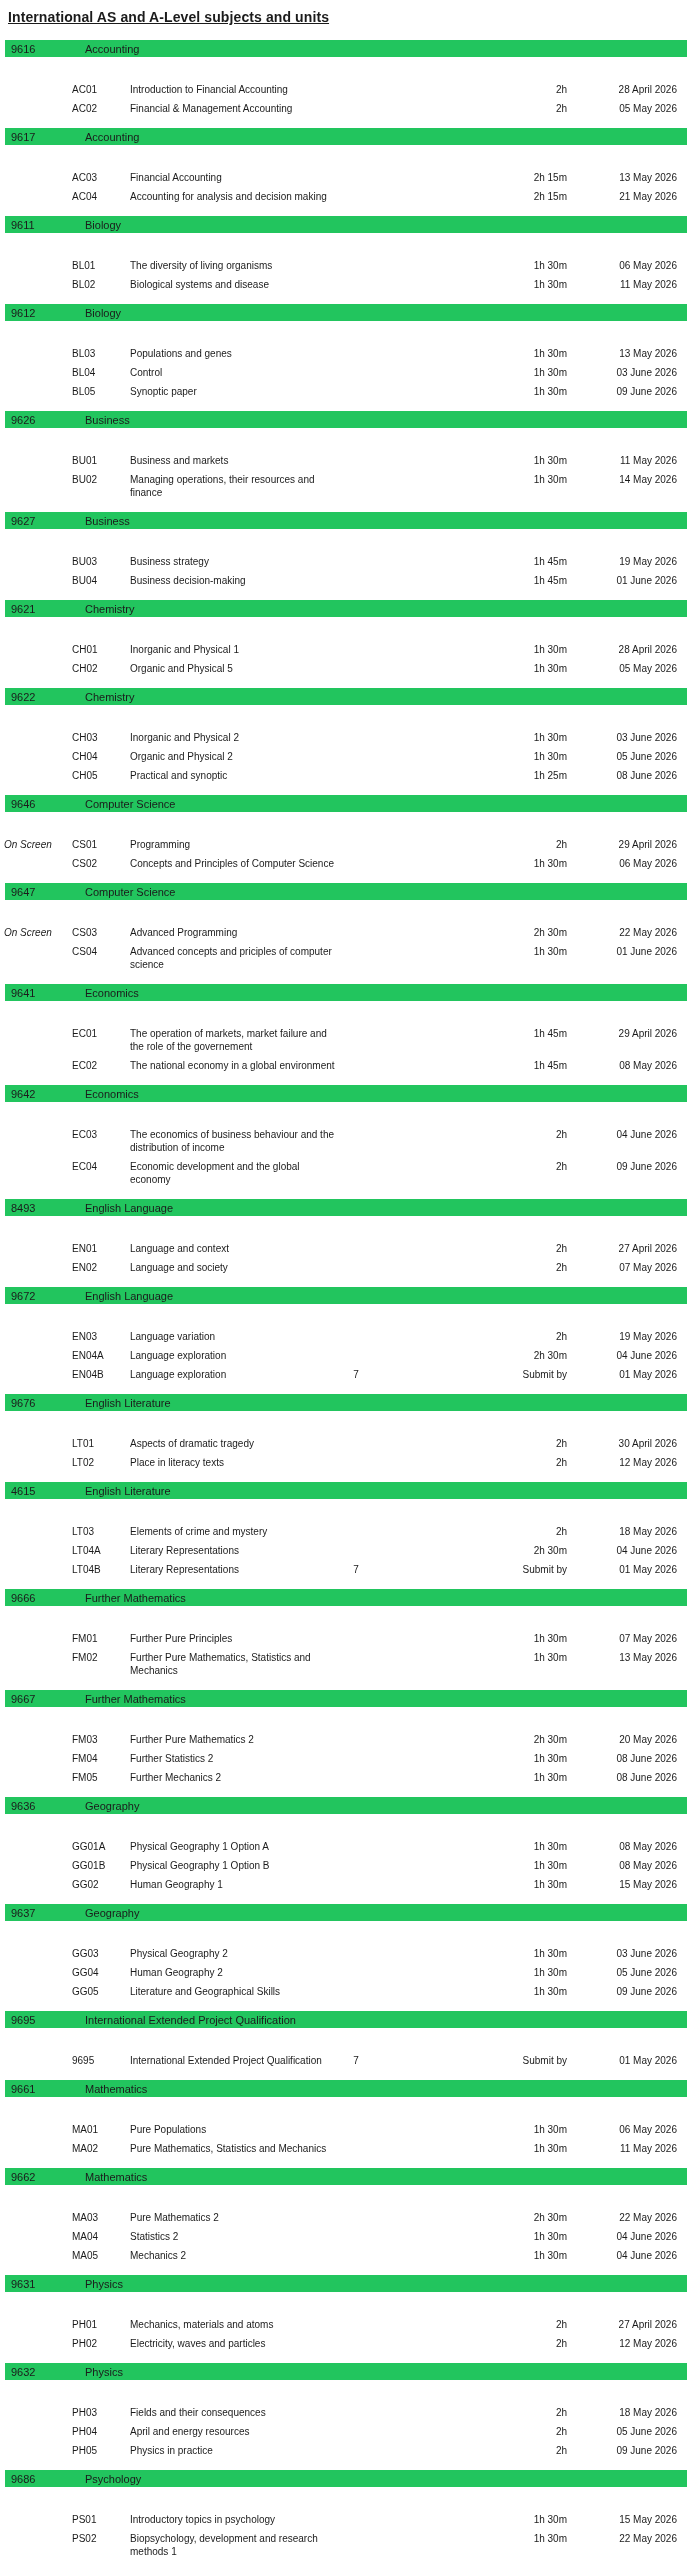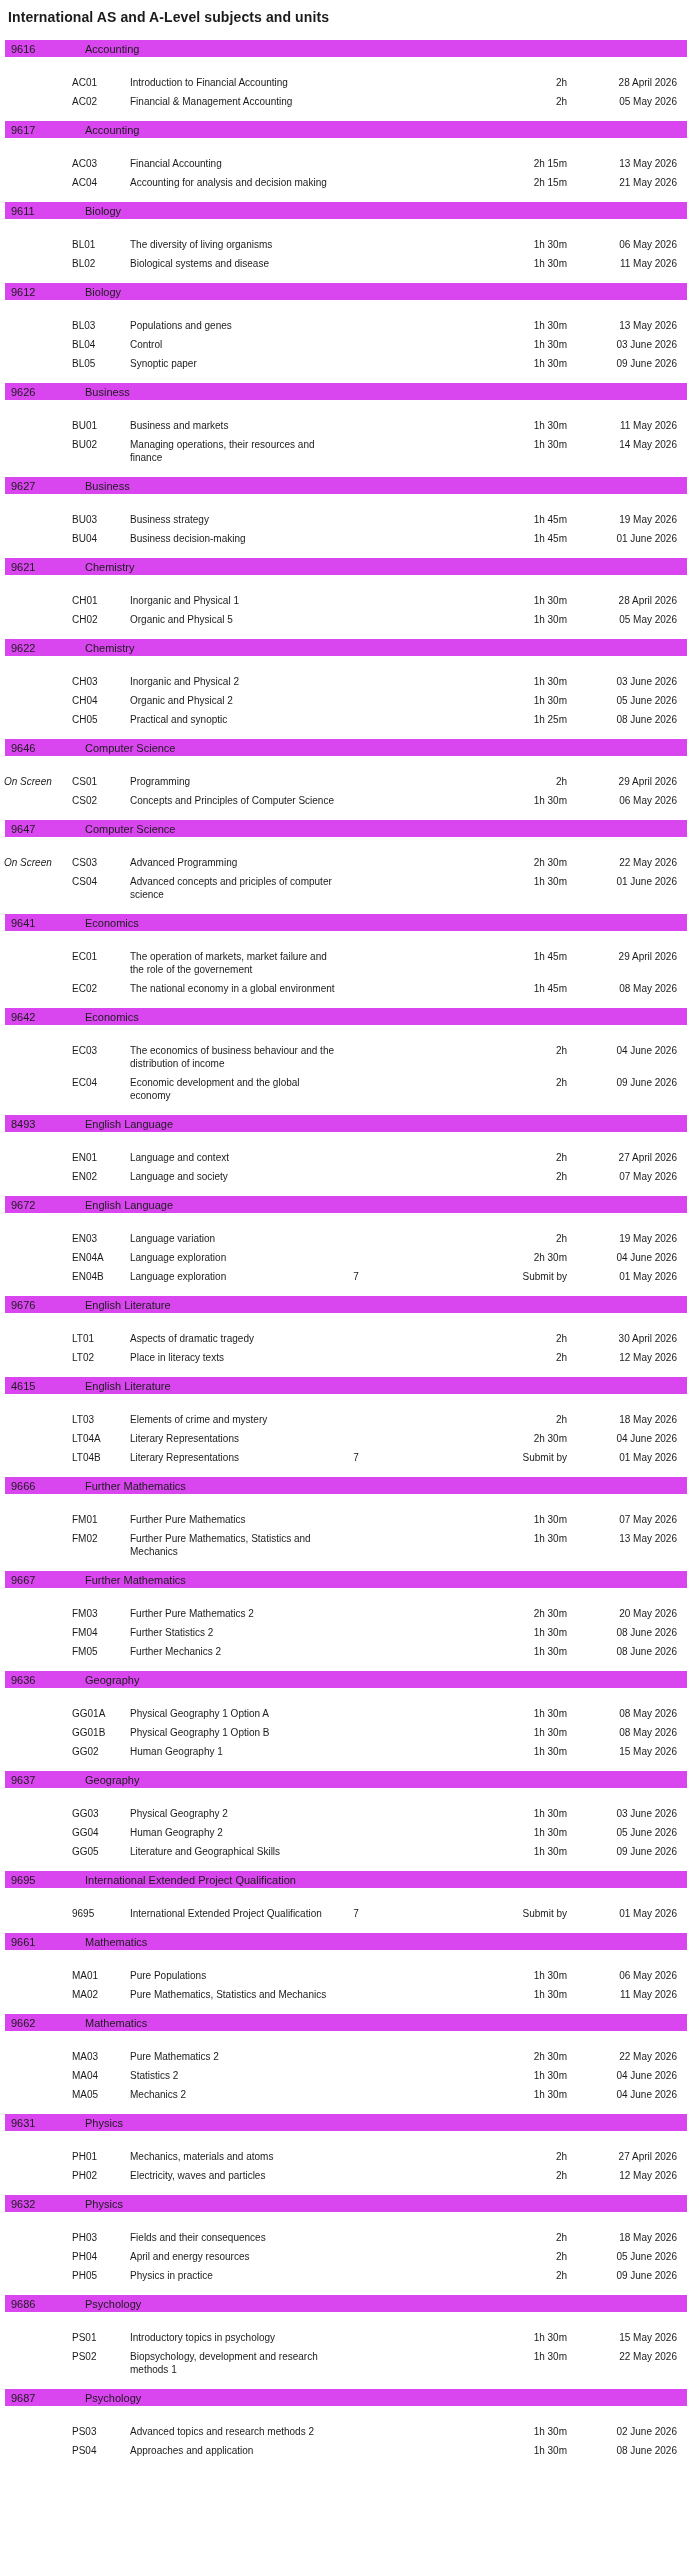--- a/index.html
+++ b/index.html
@@ -8,33 +8,34 @@
     font-family:"Liberation Sans", sans-serif;
     color:#1b1b1b;
     -webkit-font-smoothing:antialiased;
   }
   .page { width:690px; }
   .title {
     font-size:14px;
     font-weight:bold;
     margin:9px 0 15px 8px;
     letter-spacing:0.1px;
+    text-decoration:underline;
   }
   .section { margin-top:13px; }
   .bar {
-    background:#d946ef;
+    background:#22c55e;
     height:17px;
     display:flex;
     align-items:center;
     font-size:11px;
     margin:0 3px 0 5px;
   }
   .bar-code { width:80px; padding-left:6px; box-sizing:border-box; }
   .bar-name { flex:1; }
-  .rows { margin-top:19px; }
+  .rows { margin-top:26px; }
   .row {
     display:flex;
     align-items:flex-start;
     margin-bottom:6px;
     font-size:10px;
     line-height:13px;
   }
   .c-margin { width:72px; padding-left:4px; box-sizing:border-box; font-style:italic; flex-shrink:0; }
   .c-code   { width:58px; flex-shrink:0; }
   .c-name   { width:212px; flex-shrink:0; padding-right:6px; box-sizing:border-box; }
@@ -503,21 +504,21 @@
 
   <section class="section">
     <div class="bar">
       <span class="bar-code">9666</span>
       <span class="bar-name">Further Mathematics</span>
     </div>
     <div class="rows">
   <div class="row">
     <span class="c-margin"></span>
     <span class="c-code">FM01</span>
-    <span class="c-name">Further Pure Mathematics</span>
+    <span class="c-name">Further Pure Principles</span>
     <span class="c-foot"></span>
     <span class="c-dur">1h 30m</span>
     <span class="c-date">07 May 2026</span>
   </div>
 
   <div class="row">
     <span class="c-margin"></span>
     <span class="c-code">FM02</span>
     <span class="c-name">Further Pure Mathematics, Statistics and Mechanics</span>
     <span class="c-foot"></span>

